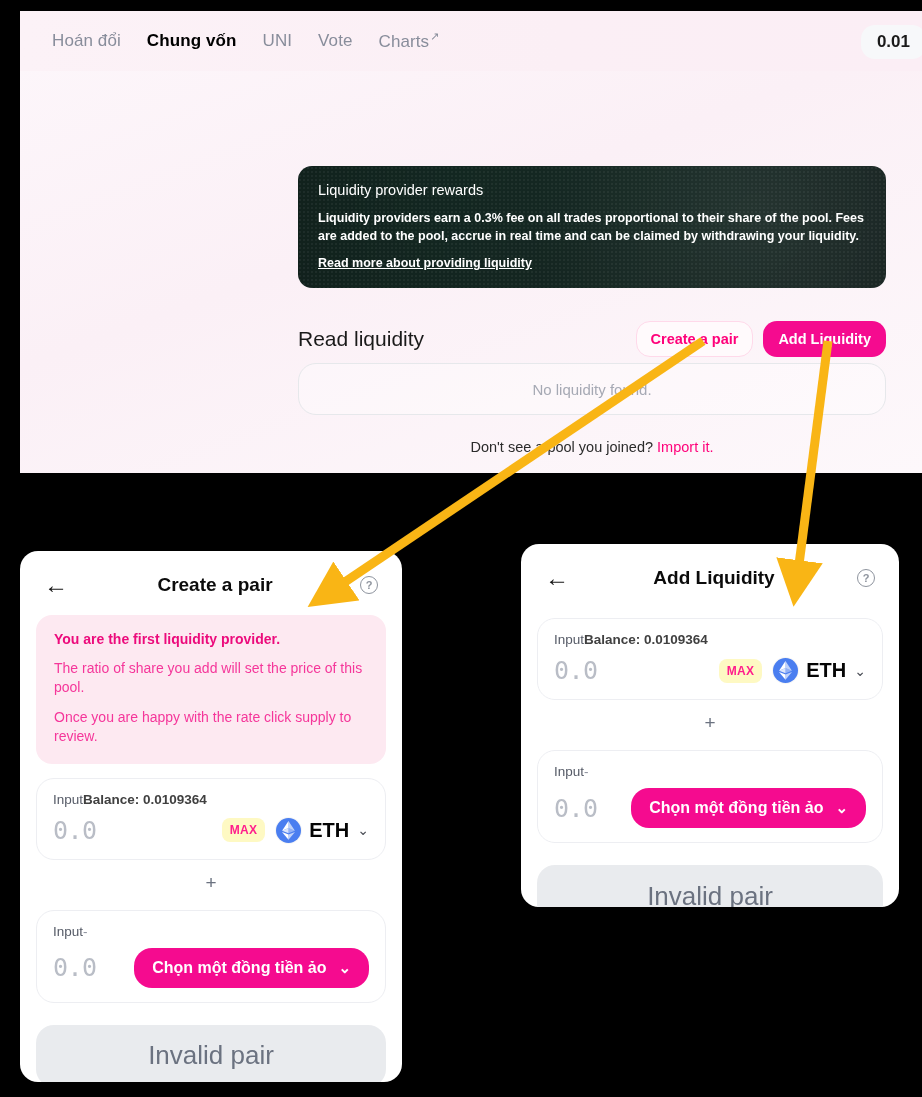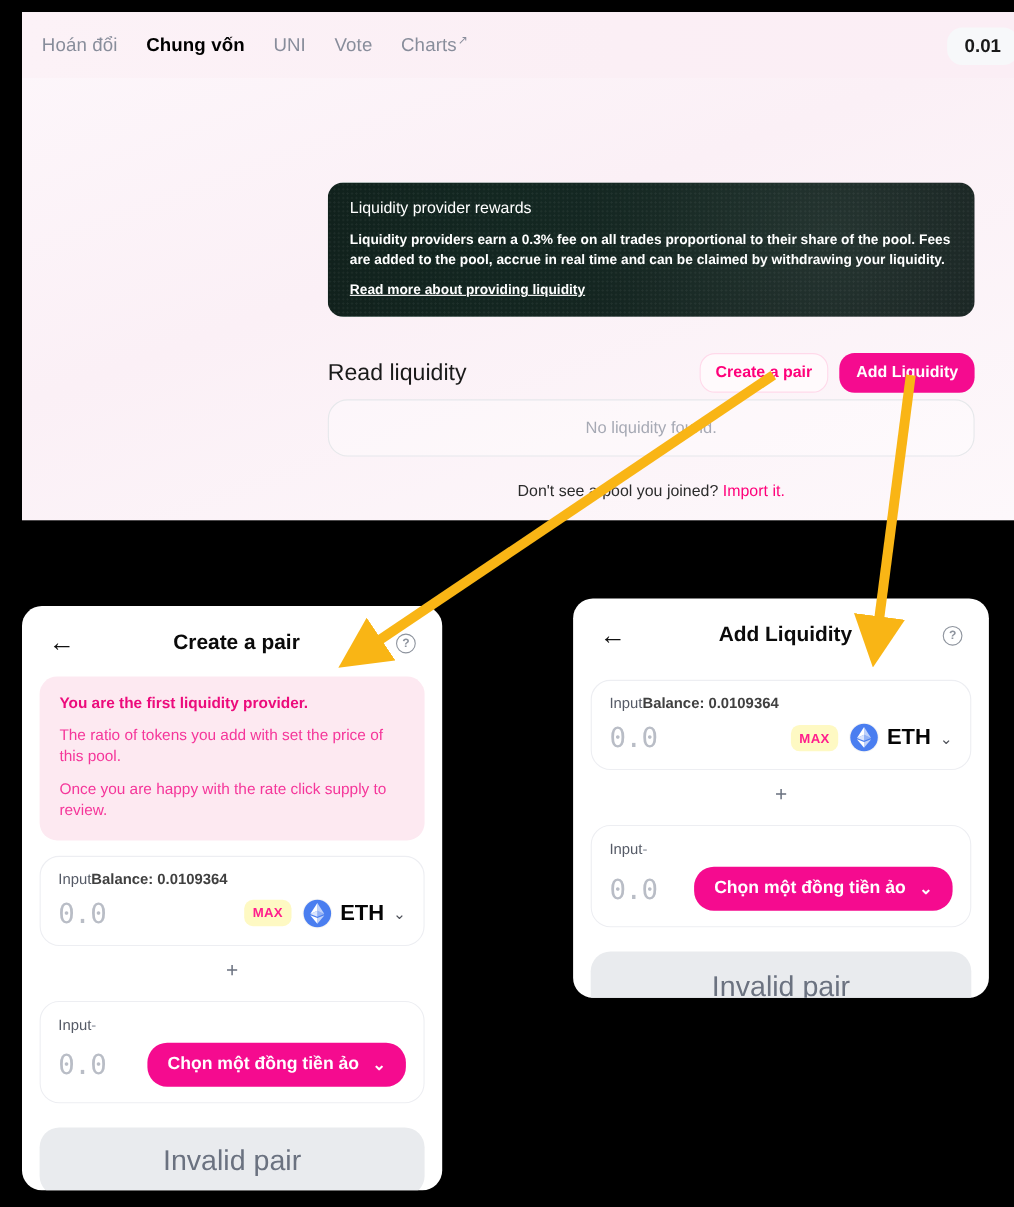--- a/index.html
+++ b/index.html
@@ -15,21 +15,21 @@
   .top-panel {
     position: absolute; left: 20px; top: 11px;
     width: 902px; height: 462px;
     background: linear-gradient(160deg,#fdf7fb 0%,#fbf0f6 45%,#fdf8fb 100%);
     overflow: hidden;
   }
   .navbar {
     height: 60px; width: 100%;
     background: linear-gradient(90deg,#fcf2f7 0%,#fbeff5 60%,#fbeef5 100%);
     display: flex; align-items: center;
-    padding: 0 18px;
+    padding: 0 32px;
     position: relative;
   }
   .nav-links { display: flex; align-items: center; gap: 26px; }
   .nav-link {
     font-size: 17px; color: #888d9b; letter-spacing: .1px;
     cursor: pointer; white-space: nowrap;
   }
   .nav-link.active { color: #000000; font-weight: 700; }
   .nav-link.ext { position: relative; }
   .ext-arrow { font-size: 11px; vertical-align: super; margin-left: 1px; }
@@ -241,21 +241,21 @@
 
   <div class="modal modal-left">
     <div class="modal-head">
       <div class="back-arrow">←</div>
       <div class="modal-title">Create a pair</div>
       <div class="help-icon">?</div>
     </div>
 
     <div class="notice">
       <div class="notice-title">You are the first liquidity provider.</div>
-      <div class="notice-p">The ratio of tokens you add with set the price of this pool.</div>
+      <div class="notice-p">The ratio of share you add will set the price of this pool.</div>
       <div class="notice-p">Once you are happy with the rate click supply to review.</div>
     </div>
 
     <div class="input-card">
       <div class="input-top">
         <span class="input-label">Input</span>
         <span class="input-balance">Balance: 0.0109364</span>
       </div>
       <div class="input-bottom">
         <span class="amount">0.0</span>

